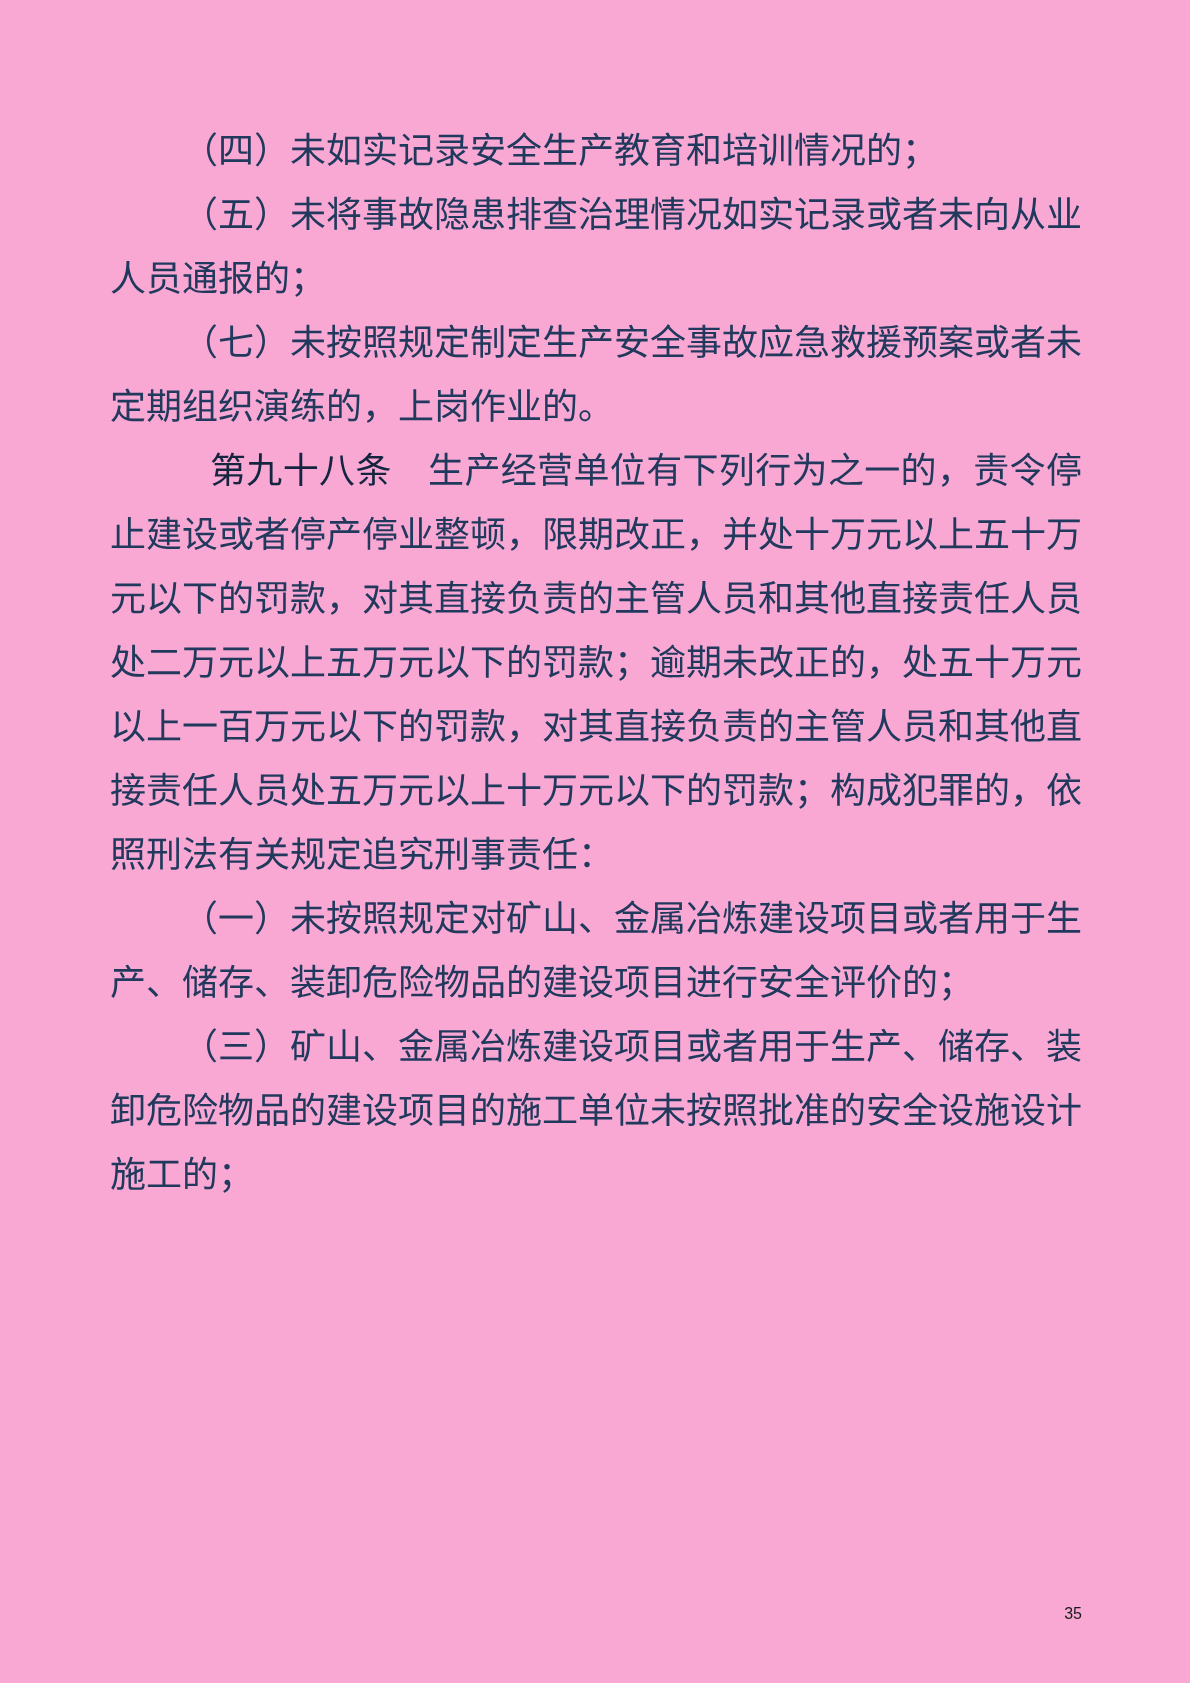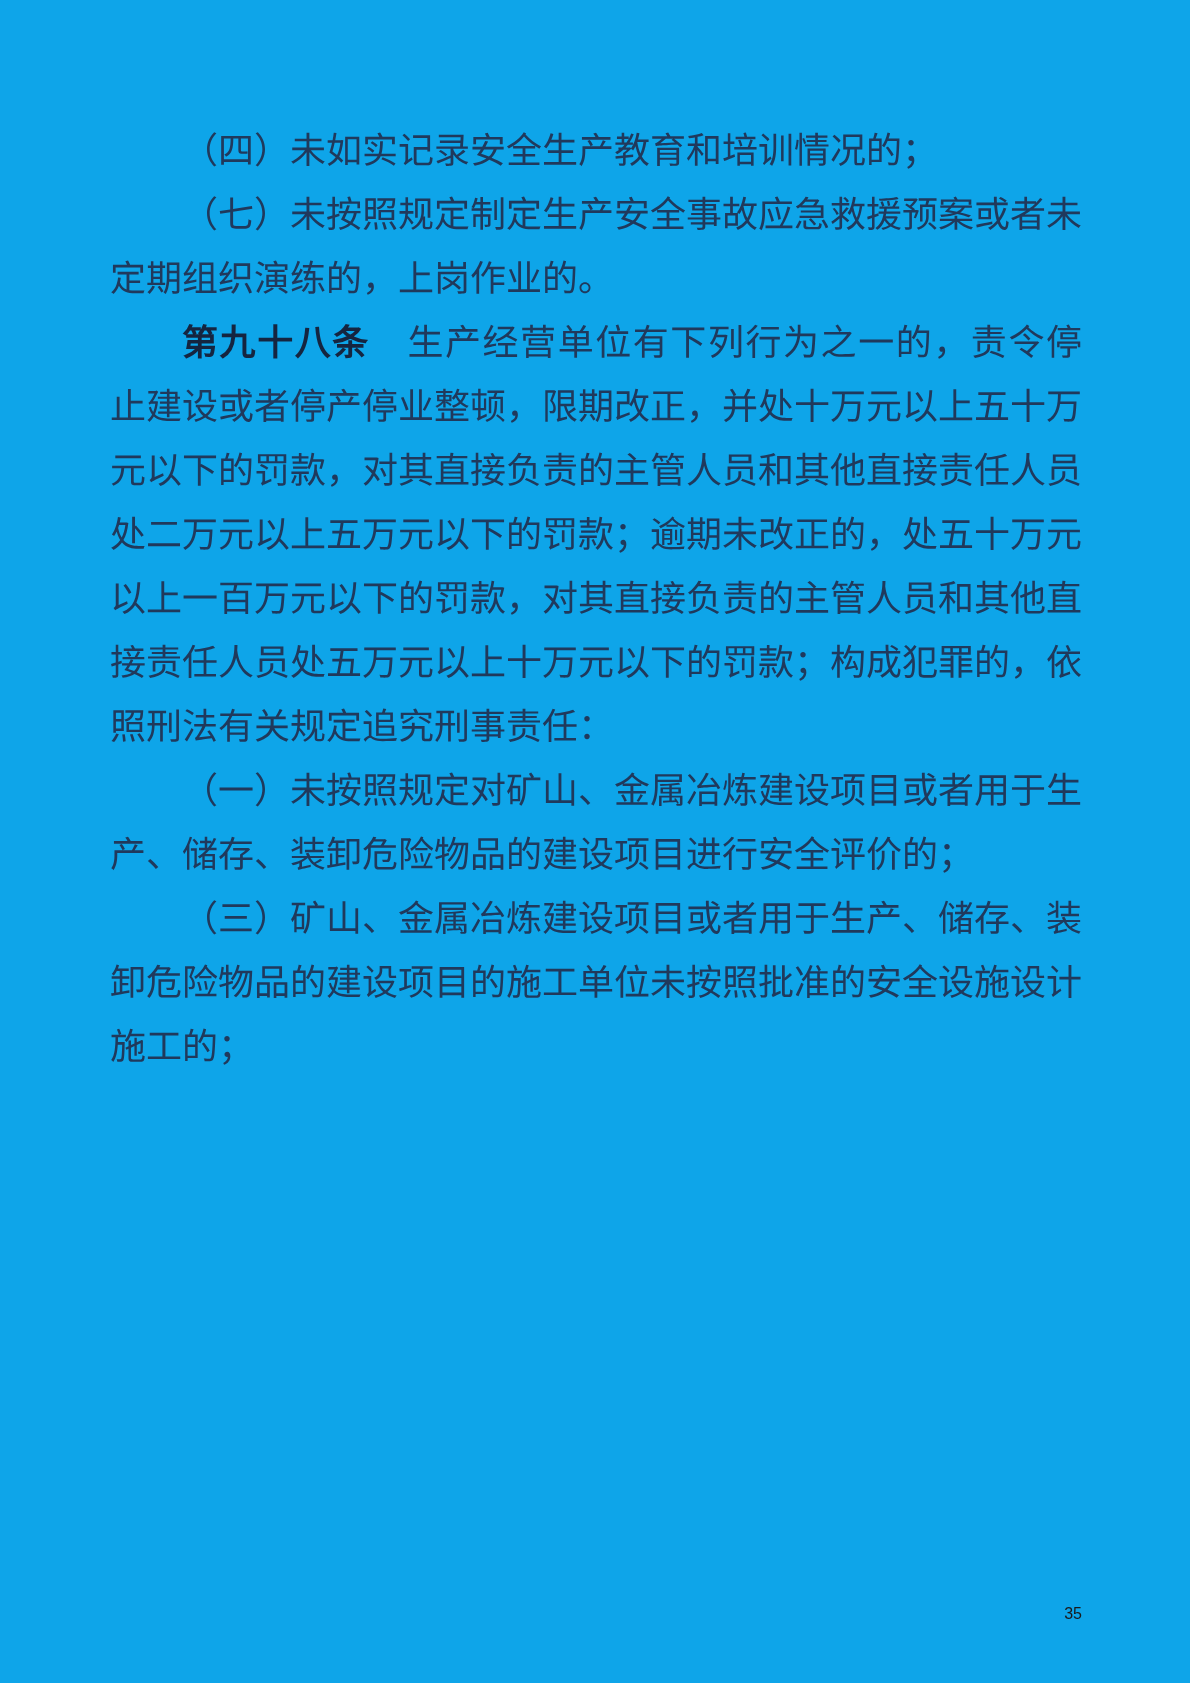--- a/index.html
+++ b/index.html
@@ -10,62 +10,64 @@
   body {
     position: relative;
     width: 1190px;
     height: 1683px;
     overflow: hidden;
     font-family: "Liberation Serif", "DejaVu Serif", serif;
   }
   .page {
     position: absolute;
     inset: 0;
-    background: #0ea5e9;
+    background: #f9a8d4;
   }
   .text-body {
     position: absolute;
     left: 110px;
     top: 119px;
     width: 972px;
     font-size: 36px;
     line-height: 64px;
     color: #20395c;
     text-align: justify;
     text-justify: inter-ideograph;
     line-break: strict;
   }
   .text-body p {
     margin: 0;
     padding: 0;
     text-indent: 2em;
   }
   .article-no {
-    font-weight: bold;
+    font-weight: normal;
     color: #152540;
+    margin-left: 28px;
   }
   .page-number {
     position: absolute;
     left: 110px;
     top: 1600px;
     width: 972px;
     text-align: right;
     font-family: "Liberation Sans", "DejaVu Sans", sans-serif;
     font-size: 16px;
     line-height: 28px;
     color: #1a1a1a;
   }
 </style>
 </head>
 <body>
 
 <div class="page">
 
   <main class="text-body">
     <p>（四）未如实记录安全生产教育和培训情况的；</p>
+    <p>（五）未将事故隐患排查治理情况如实记录或者未向从业人员通报的；</p>
     <p>（七）未按照规定制定生产安全事故应急救援预案或者未定期组织演练的，上岗作业的。</p>
     <p><strong class="article-no">第九十八条</strong><span>　生产经营单位有下列行为之一的，责令停止建设或者停产停业整顿，限期改正，并处十万元以上五十万元以下的罚款，对其直接负责的主管人员和其他直接责任人员处二万元以上五万元以下的罚款；逾期未改正的，处五十万元以上一百万元以下的罚款，对其直接负责的主管人员和其他直接责任人员处五万元以上十万元以下的罚款；构成犯罪的，依照刑法有关规定追究刑事责任：</span></p>
     <p>（一）未按照规定对矿山、金属冶炼建设项目或者用于生产、储存、装卸危险物品的建设项目进行安全评价的；</p>
     <p>（三）矿山、金属冶炼建设项目或者用于生产、储存、装卸危险物品的建设项目的施工单位未按照批准的安全设施设计施工的；</p>
   </main>
 
   <div class="page-number">35</div>
 
 </div>
 

